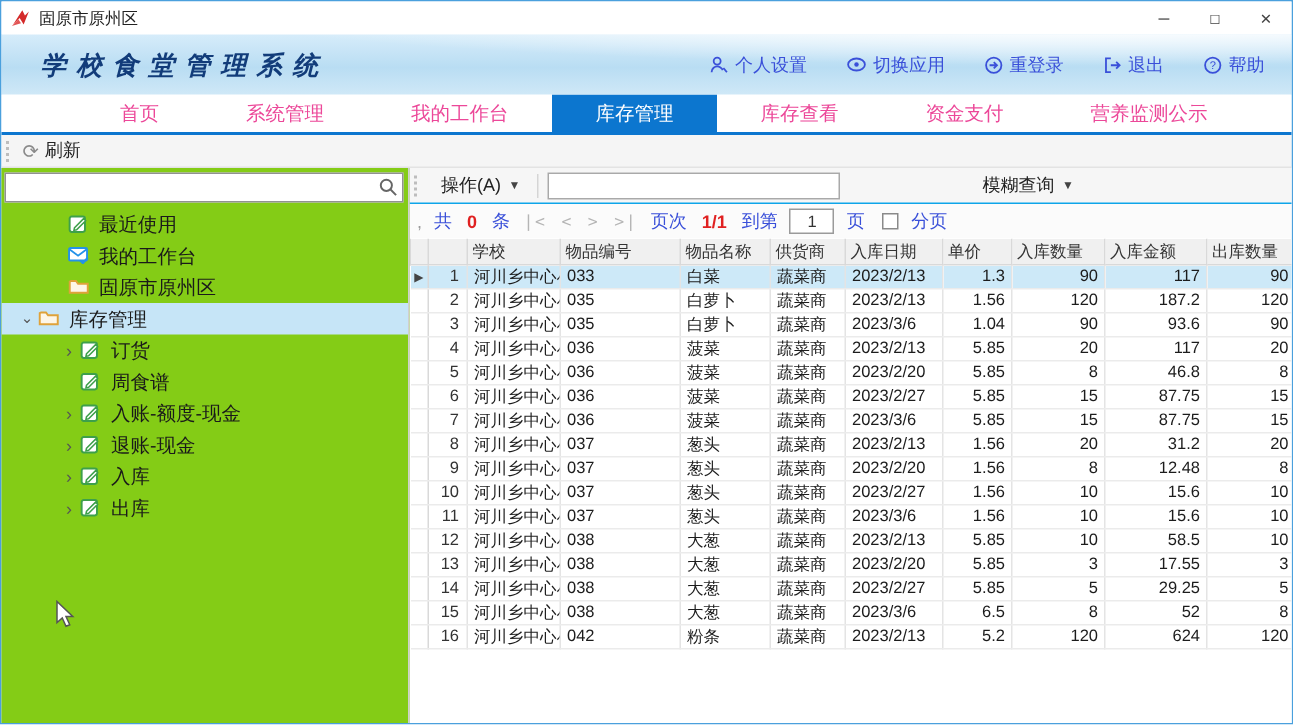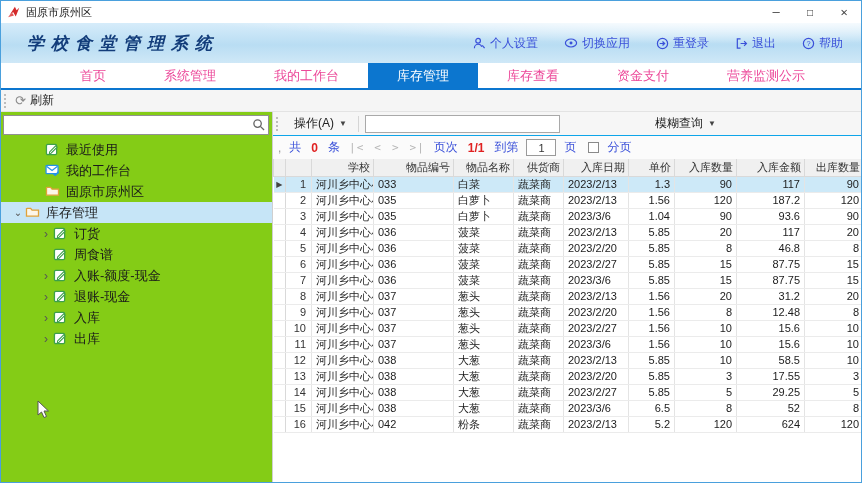--- a/index.html
+++ b/index.html
@@ -64,21 +64,21 @@
   .pg-grip { color:#9a9a9a; margin:0 4px 0 5px; }
   .pg-red { color:#e02121; font-weight:bold; margin:0 6px; }
   .pg-nav { color:#b5b5b5; margin:0 5px; letter-spacing:1px; font-family:"DejaVu Sans Mono",monospace; font-size:11px; cursor:default; }
   .pg-lab { margin:0 4px; }
   .goto-input { width:30px; height:17px; border:1px solid #9a9a9a; text-align:center; font-size:11px; color:#333; margin:0 4px; outline:none; }
   .pg-check { width:11px; height:11px; border:1px solid #8a8a8a; background:#fff; display:inline-block; margin:0 4px 0 8px; }
 
   
   .grid-wrap { flex:1 1 auto; overflow:hidden; background:#fff; }
   table.grid { border-collapse:collapse; table-layout:fixed; width:590px; font-size:11px; }
-  .grid th { height:17px; background:#f0f0f0; border:1px solid #d9d9d9; border-top:none; font-weight:normal; color:#333; text-align:right; padding:0 3px; white-space:nowrap; overflow:hidden; }
+  .grid th { height:17px; background:#f0f0f0; border:1px solid #d9d9d9; border-top:none; font-weight:normal; color:#333; text-align:left; padding:0 3px; white-space:nowrap; overflow:hidden; }
   .grid td { height:15px; border-right:1px solid #e4e4e4; border-bottom:1px solid #ebebeb; padding:0 4px; white-space:nowrap; overflow:hidden; color:#1c1c1c; }
   .grid td.num { text-align:right; }
   .grid td.rownum { text-align:right; color:#333; padding-right:5px; }
   .grid td.marker { padding:0; text-align:center; color:#444; font-size:8px; border-right:1px solid #d9d9d9; }
   .grid tr.selected td { background:#cde9f8; }
 
   
   .cursor { position:absolute; left:36px; top:288px; pointer-events:none; z-index:5; }
 </style>
 </head>

